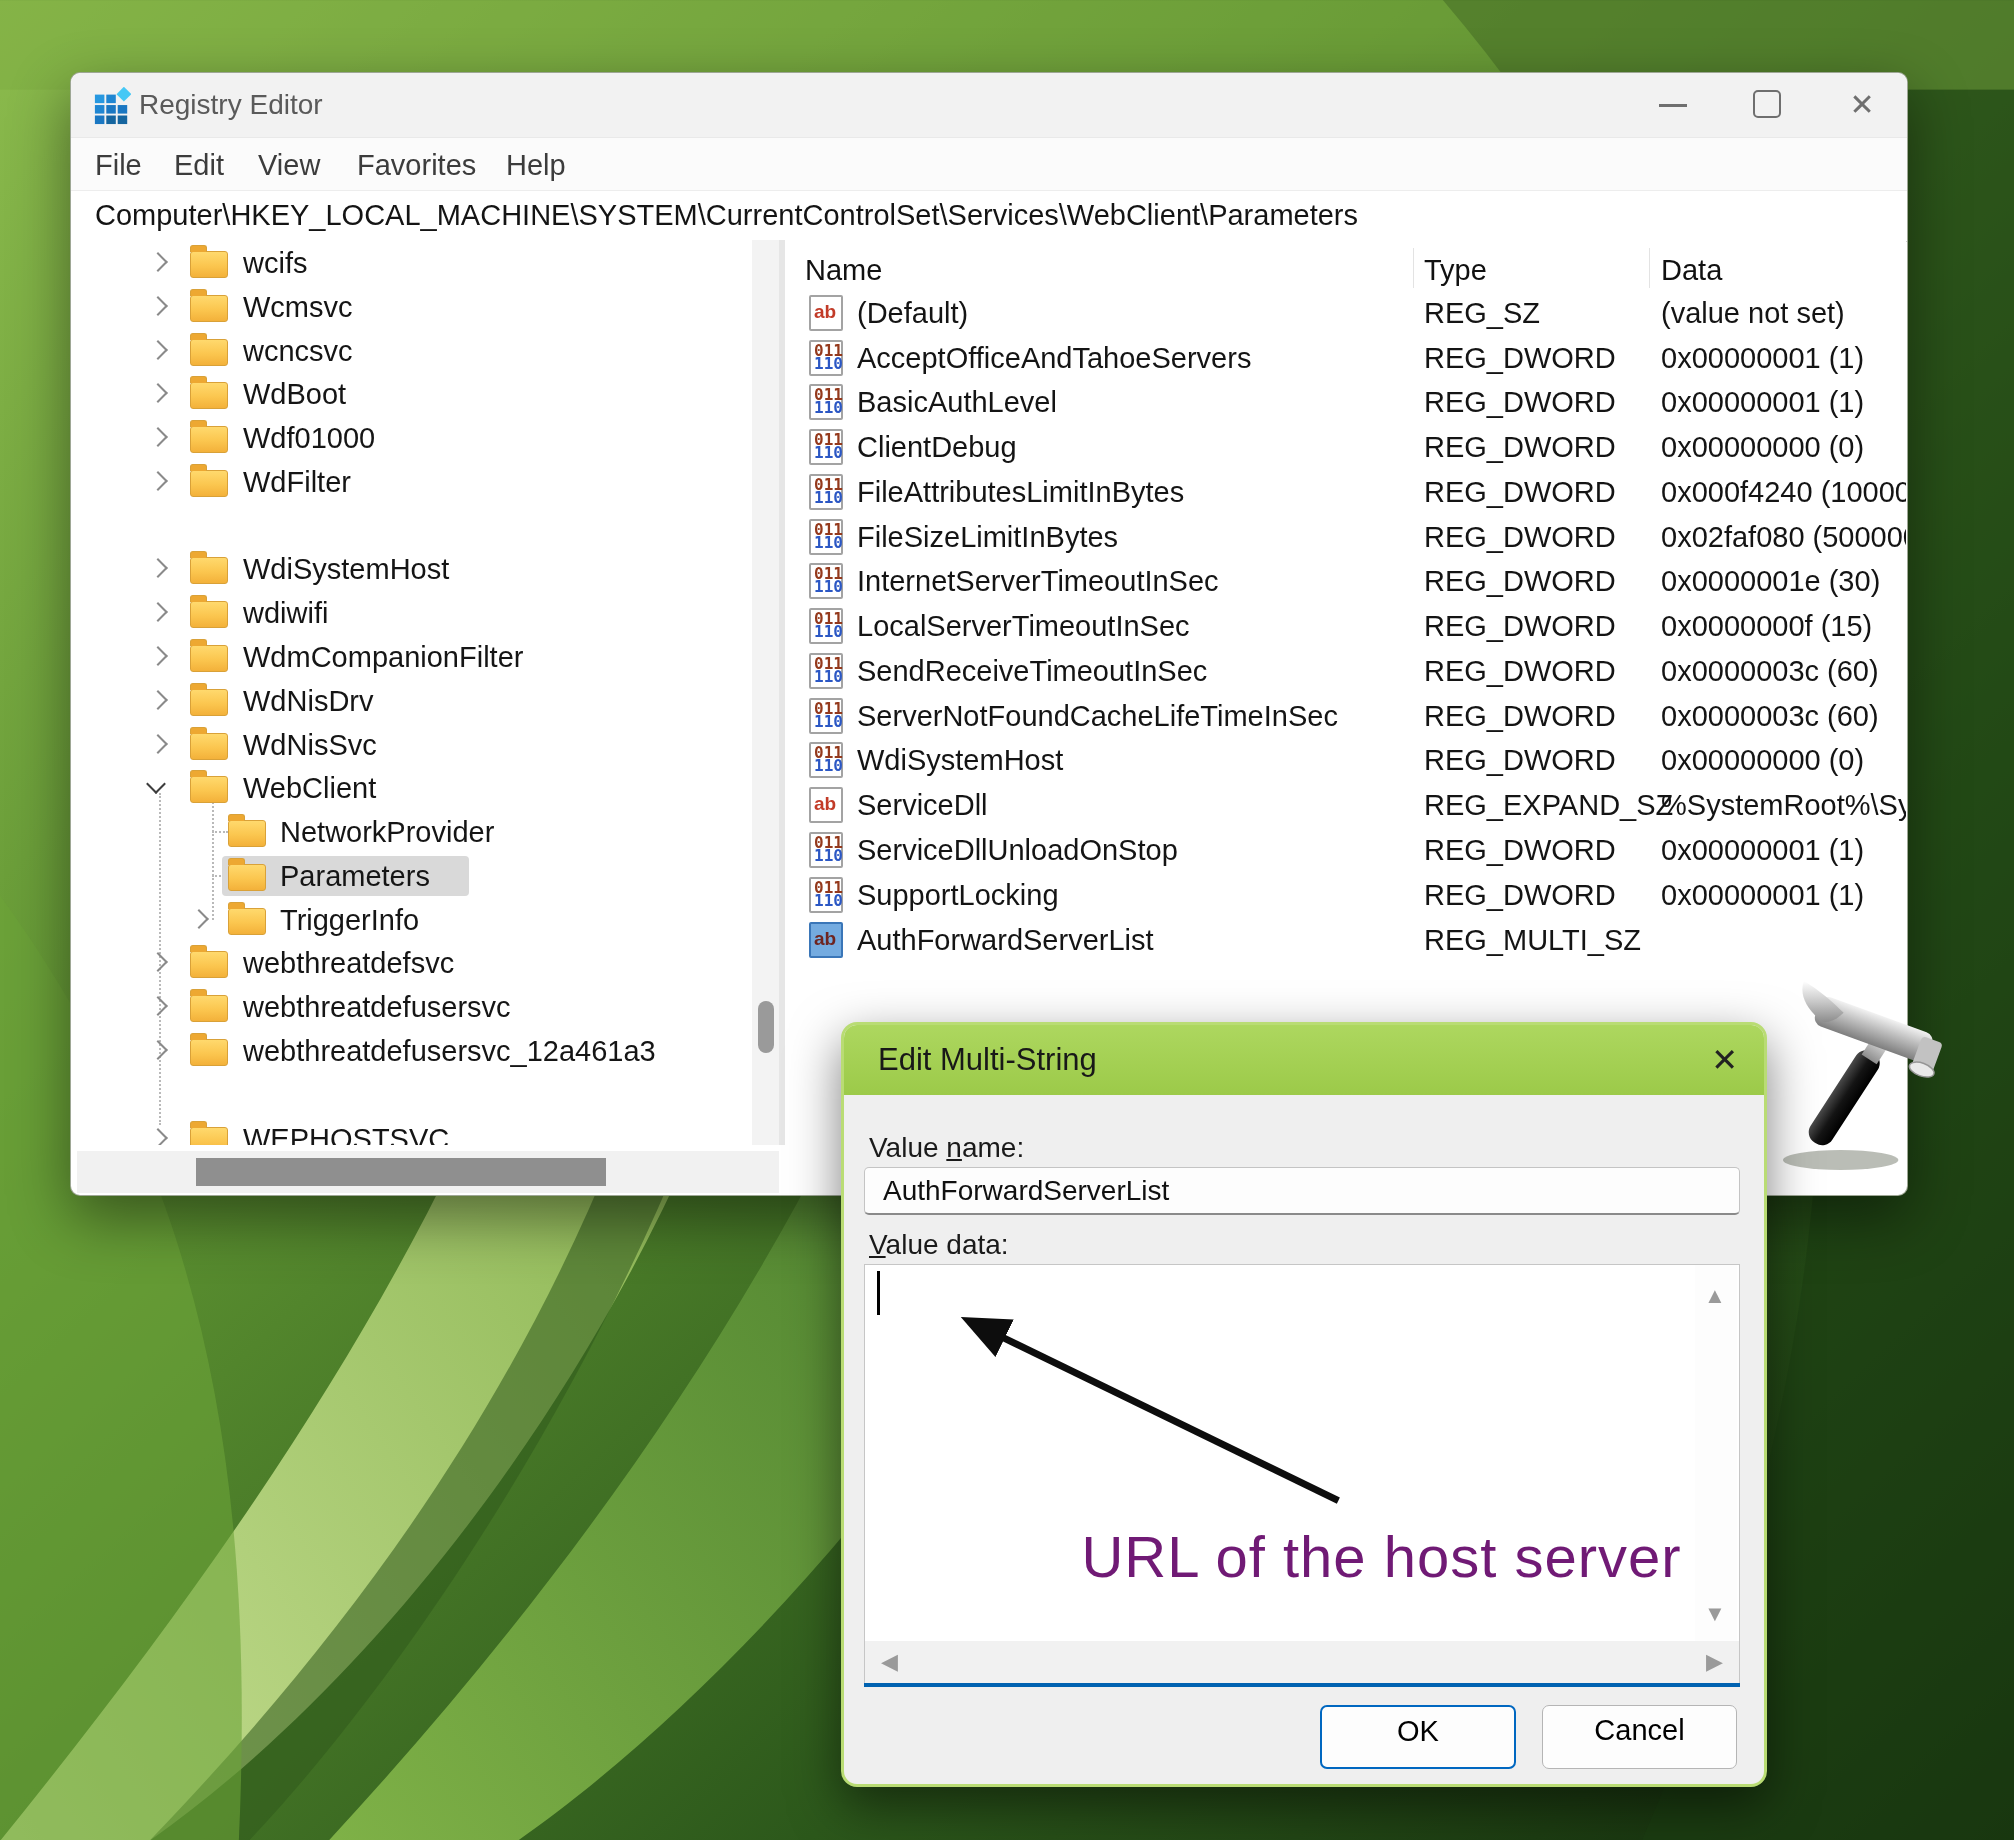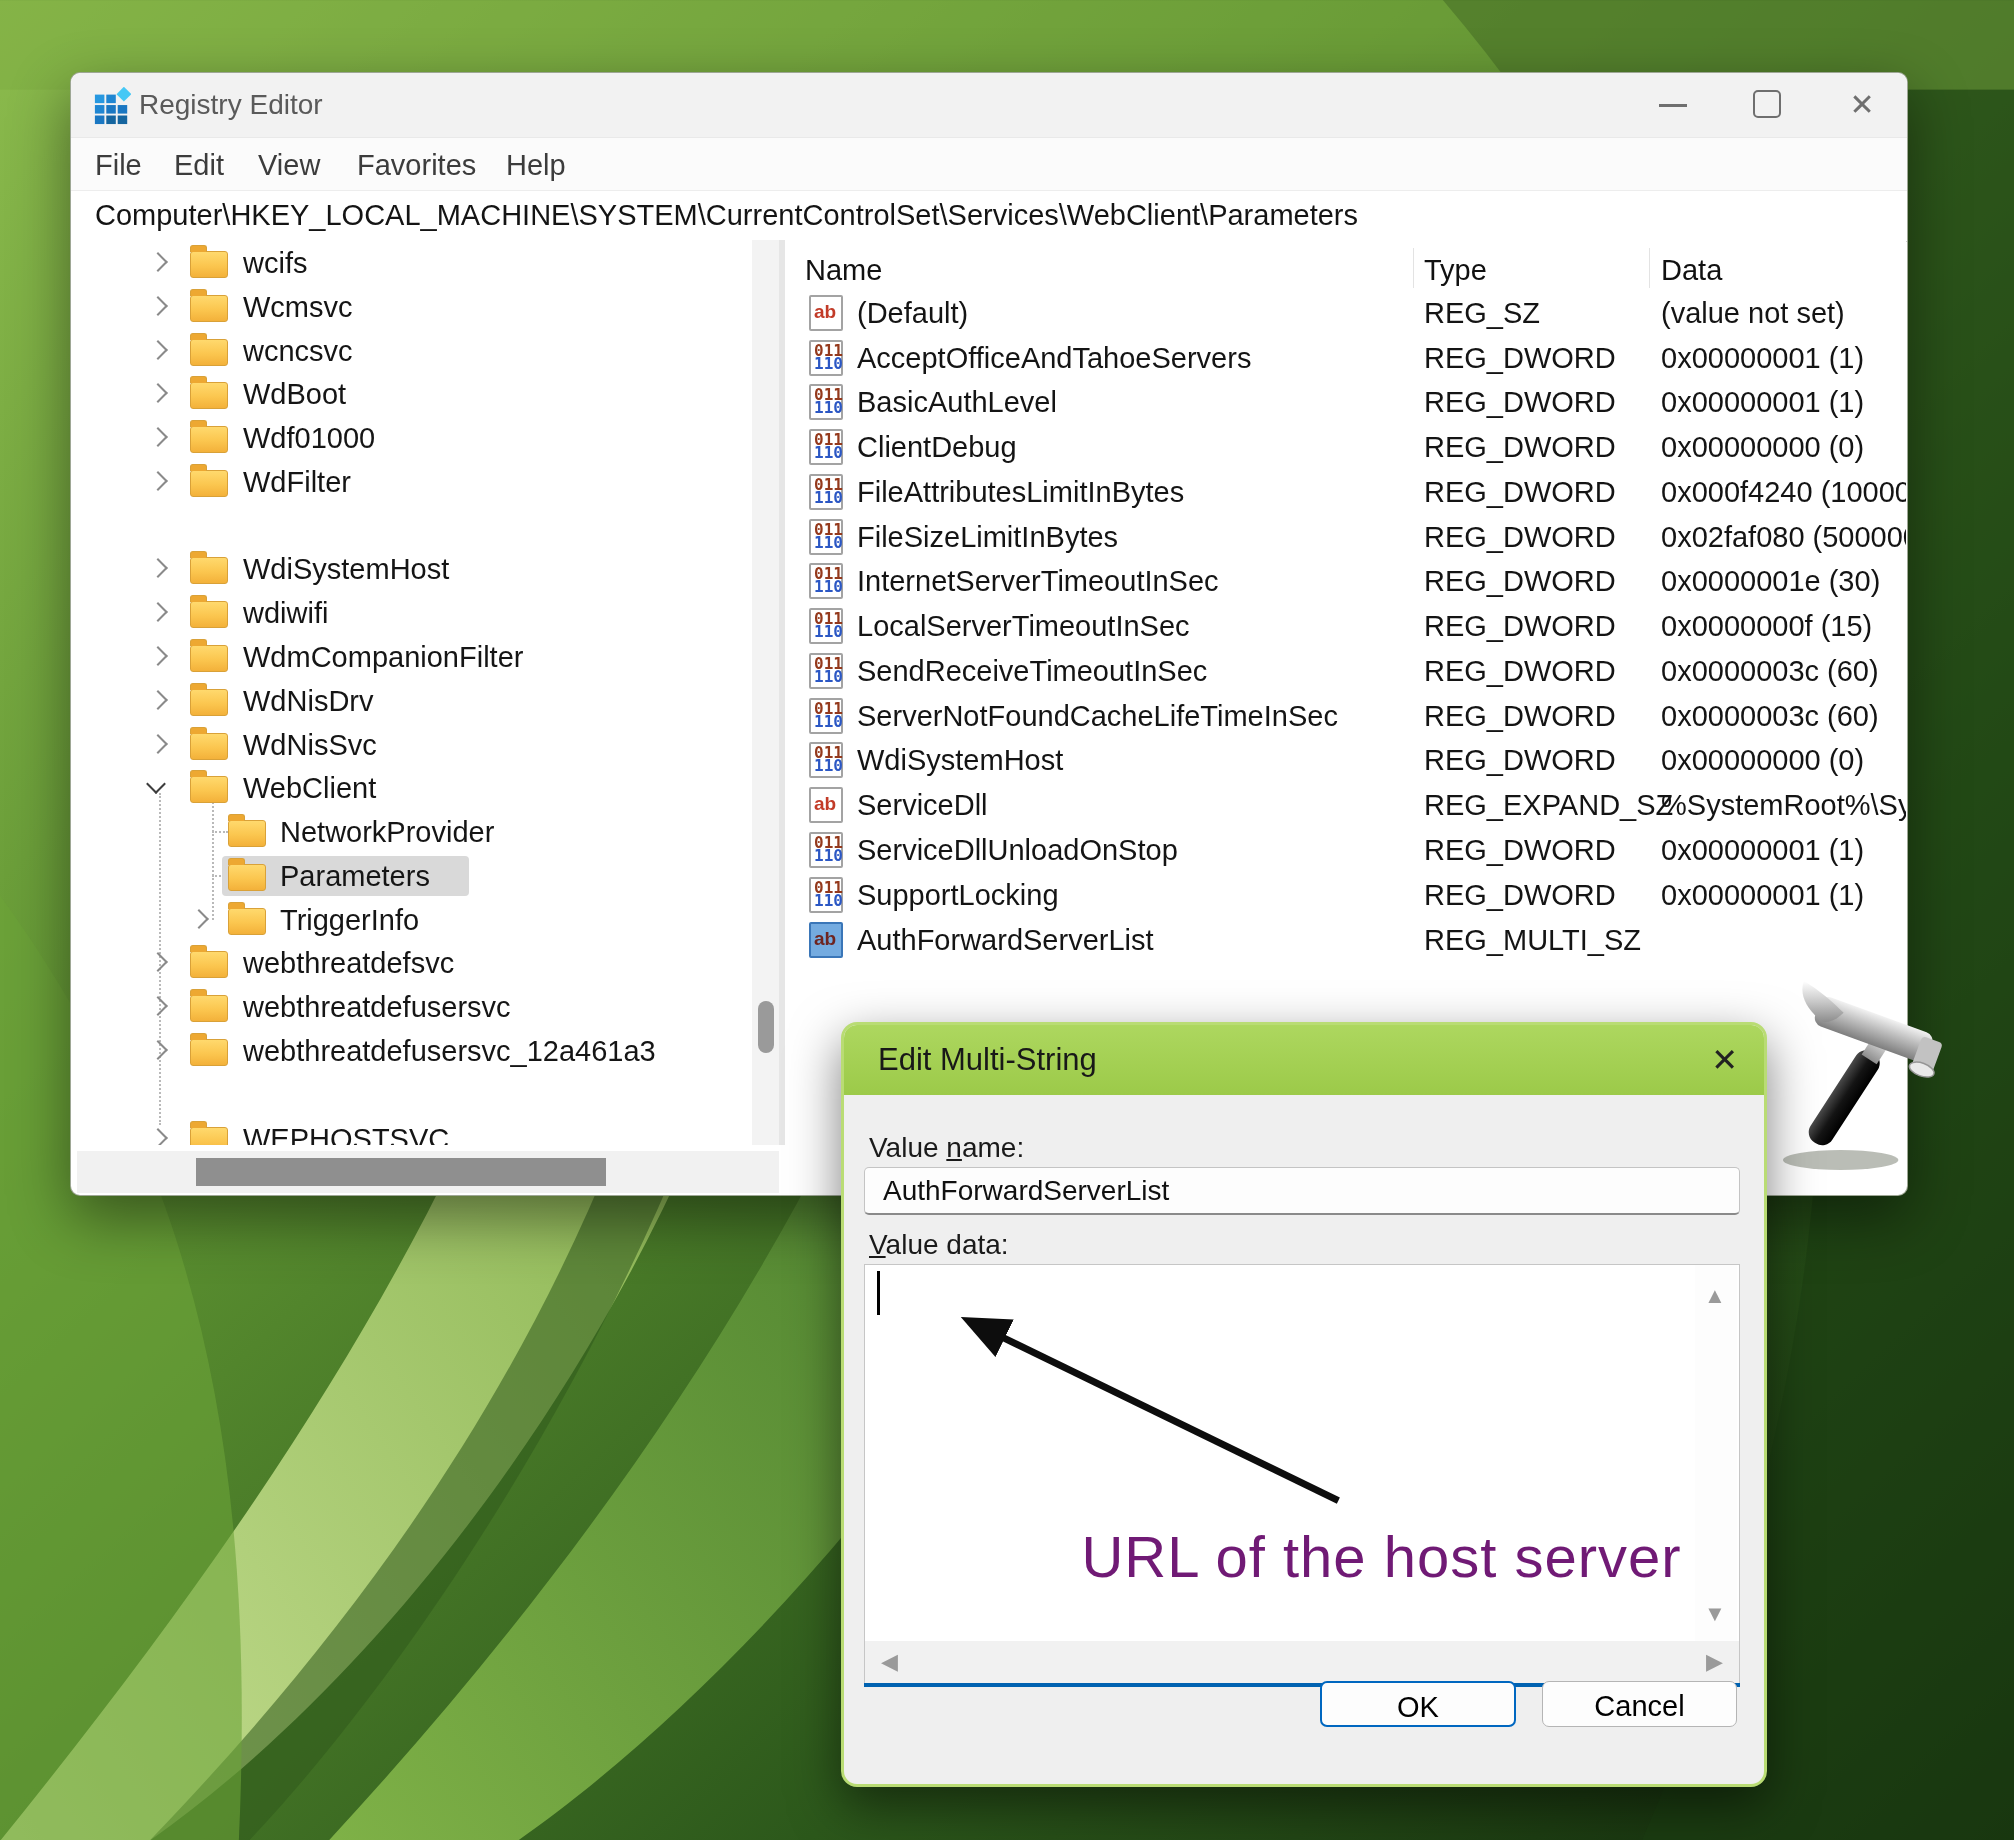--- a/index.html
+++ b/index.html
@@ -79,21 +79,21 @@
   #value-name-text{left:18px;top:0;line-height:45px;font-size:28px;color:#101010;}
   #value-data-ctl{left:20px;top:239px;width:876px;height:422px;background:#ffffff;
           border:1px solid #c6c6c6;box-sizing:border-box;}
   #vd-accent{left:-1px;bottom:-2px;width:876px;height:4px;background:#0062b1;}
   #vd-hscroll{left:0;bottom:2px;width:874px;height:42px;background:#f1f1f1;}
   #vd-vscroll{right:2px;top:0;width:42px;height:376px;background:#fdfdfd;}
   .scroll-arrow{position:absolute;font-size:22px;color:#9a9a9a;}
   #caret{left:12px;top:6px;width:2.5px;height:44px;background:#000;}
   #url-note{left:199px;top:498px;width:677px;text-align:center;font-size:58px;font-weight:300;
           color:#701a75;letter-spacing:1px;white-space:nowrap;}
-  .dlg-btn{position:absolute;top:656px;height:46px;background:#fdfdfd;border-radius:7px;
+  .dlg-btn{position:absolute;top:680px;height:64px;background:#fdfdfd;border-radius:7px;
           text-align:center;line-height:48px;font-size:29px;color:#000;box-sizing:border-box;}
   #btn-ok{left:476px;width:196px;border:2.5px solid #0067c0;}
   #btn-cancel{left:698px;width:195px;border:1.5px solid #b5b5b5;}
   
   #arrow-svg{left:0;top:0;z-index:4;pointer-events:none;}
   #hammer{left:1779px;top:975px;width:174px;height:204px;z-index:3;}
 </style>
 </head>
 <body>
 

